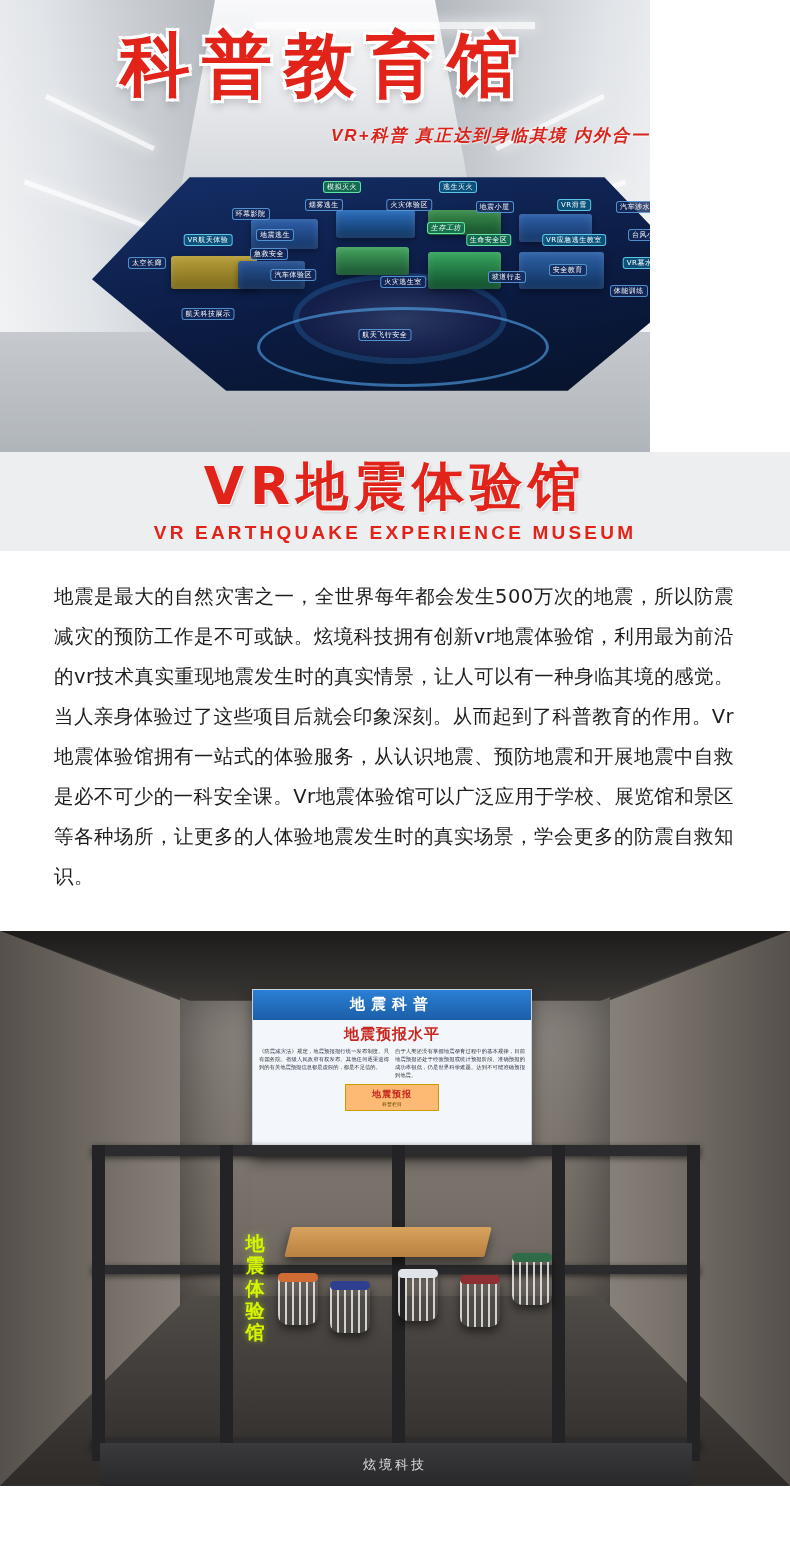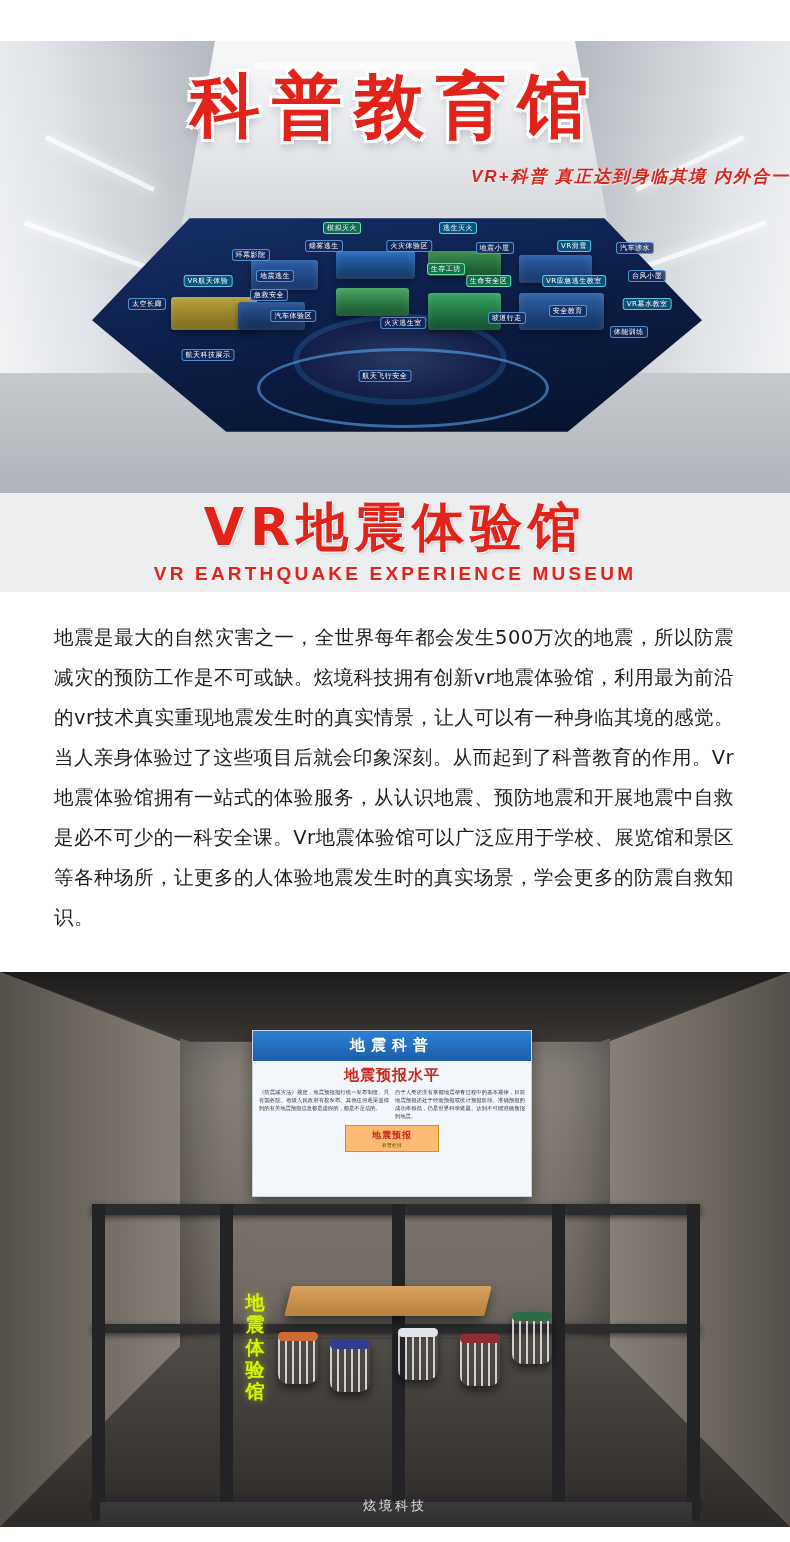--- a/index.html
+++ b/index.html
@@ -15,25 +15,24 @@
   }
   .page {
     width: 790px;
     position: relative;
     overflow: hidden;
   }
 
   
   .hero {
     position: relative;
-    width: 790px;
+    width: 650px;
     height: 452px;
     overflow: hidden;
     background: linear-gradient(180deg, #e9ebee 0%, #d7dade 40%, #cfd3d8 72%, #c2c7cc 100%);
-    margin-top: 41px;
   }
   
   .hero .wall-left, .hero .wall-right {
     position: absolute;
     top: 0; bottom: 0;
     width: 215px;
     background: linear-gradient(100deg, #f3f4f6 0%, #dfe2e6 35%, #b9bec4 100%);
   }
   .hero .wall-left { left: 0;
     background: linear-gradient(80deg, #f5f6f7 0%, #e1e4e8 40%, #b4b9bf 100%);
@@ -278,21 +277,21 @@
     text-align: center;
     padding: 3px 0;
     letter-spacing: 1px;
   }
   .board-chip small { display: block; font-size: 5px; color: #5a4a00; letter-spacing: 0; font-weight: 400;}
 
   
   .cage {
     position: absolute;
     left: 92px;
-    top: 232px;
+    top: 214px;
     width: 608px;
     height: 356px;
   }
   .cage .rail {
     position: absolute;
     background: #2c2c2e;
     box-shadow: 0 2px 6px rgba(0,0,0,.6);
   }
   .cage .post { position: absolute; width: 13px; background: #232325; }
   .platform {
@@ -373,21 +372,21 @@
 
       <div class="tag green" style="left:41%;top:8%;">模拟灭火</div>
       <div class="tag cyan" style="left:60%;top:8%;">逃生灭火</div>
       <div class="tag plain" style="left:26%;top:20%;">环幕影院</div>
       <div class="tag plain" style="left:38%;top:16%;">烟雾逃生</div>
       <div class="tag plain" style="left:52%;top:16%;">火灾体验区</div>
       <div class="tag plain" style="left:66%;top:17%;">地震小屋</div>
       <div class="tag cyan" style="left:79%;top:16%;">VR滑雪</div>
       <div class="tag plain" style="left:89%;top:17%;">汽车涉水</div>
       <div class="tag plain" style="left:30%;top:29%;">地震逃生</div>
-      <div class="tag green" style="left:58%;top:26%;">生存工坊</div>
+      <div class="tag green" style="left:58%;top:26%;font-style:italic;">生存工坊</div>
       <div class="tag cyan" style="left:19%;top:31%;">VR航天体验</div>
       <div class="tag plain" style="left:29%;top:37%;">急救安全</div>
       <div class="tag green" style="left:65%;top:31%;">生命安全区</div>
       <div class="tag cyan" style="left:79%;top:31%;">VR应急逃生教室</div>
       <div class="tag plain" style="left:91%;top:29%;">台风小屋</div>
       <div class="tag plain" style="left:9%;top:41%;">太空长廊</div>
       <div class="tag cyan" style="left:91%;top:41%;">VR墓水教室</div>
       <div class="tag plain" style="left:33%;top:46%;">汽车体验区</div>
       <div class="tag plain" style="left:51%;top:49%;">火灾逃生室</div>
       <div class="tag plain" style="left:68%;top:47%;">坡道行走</div>

